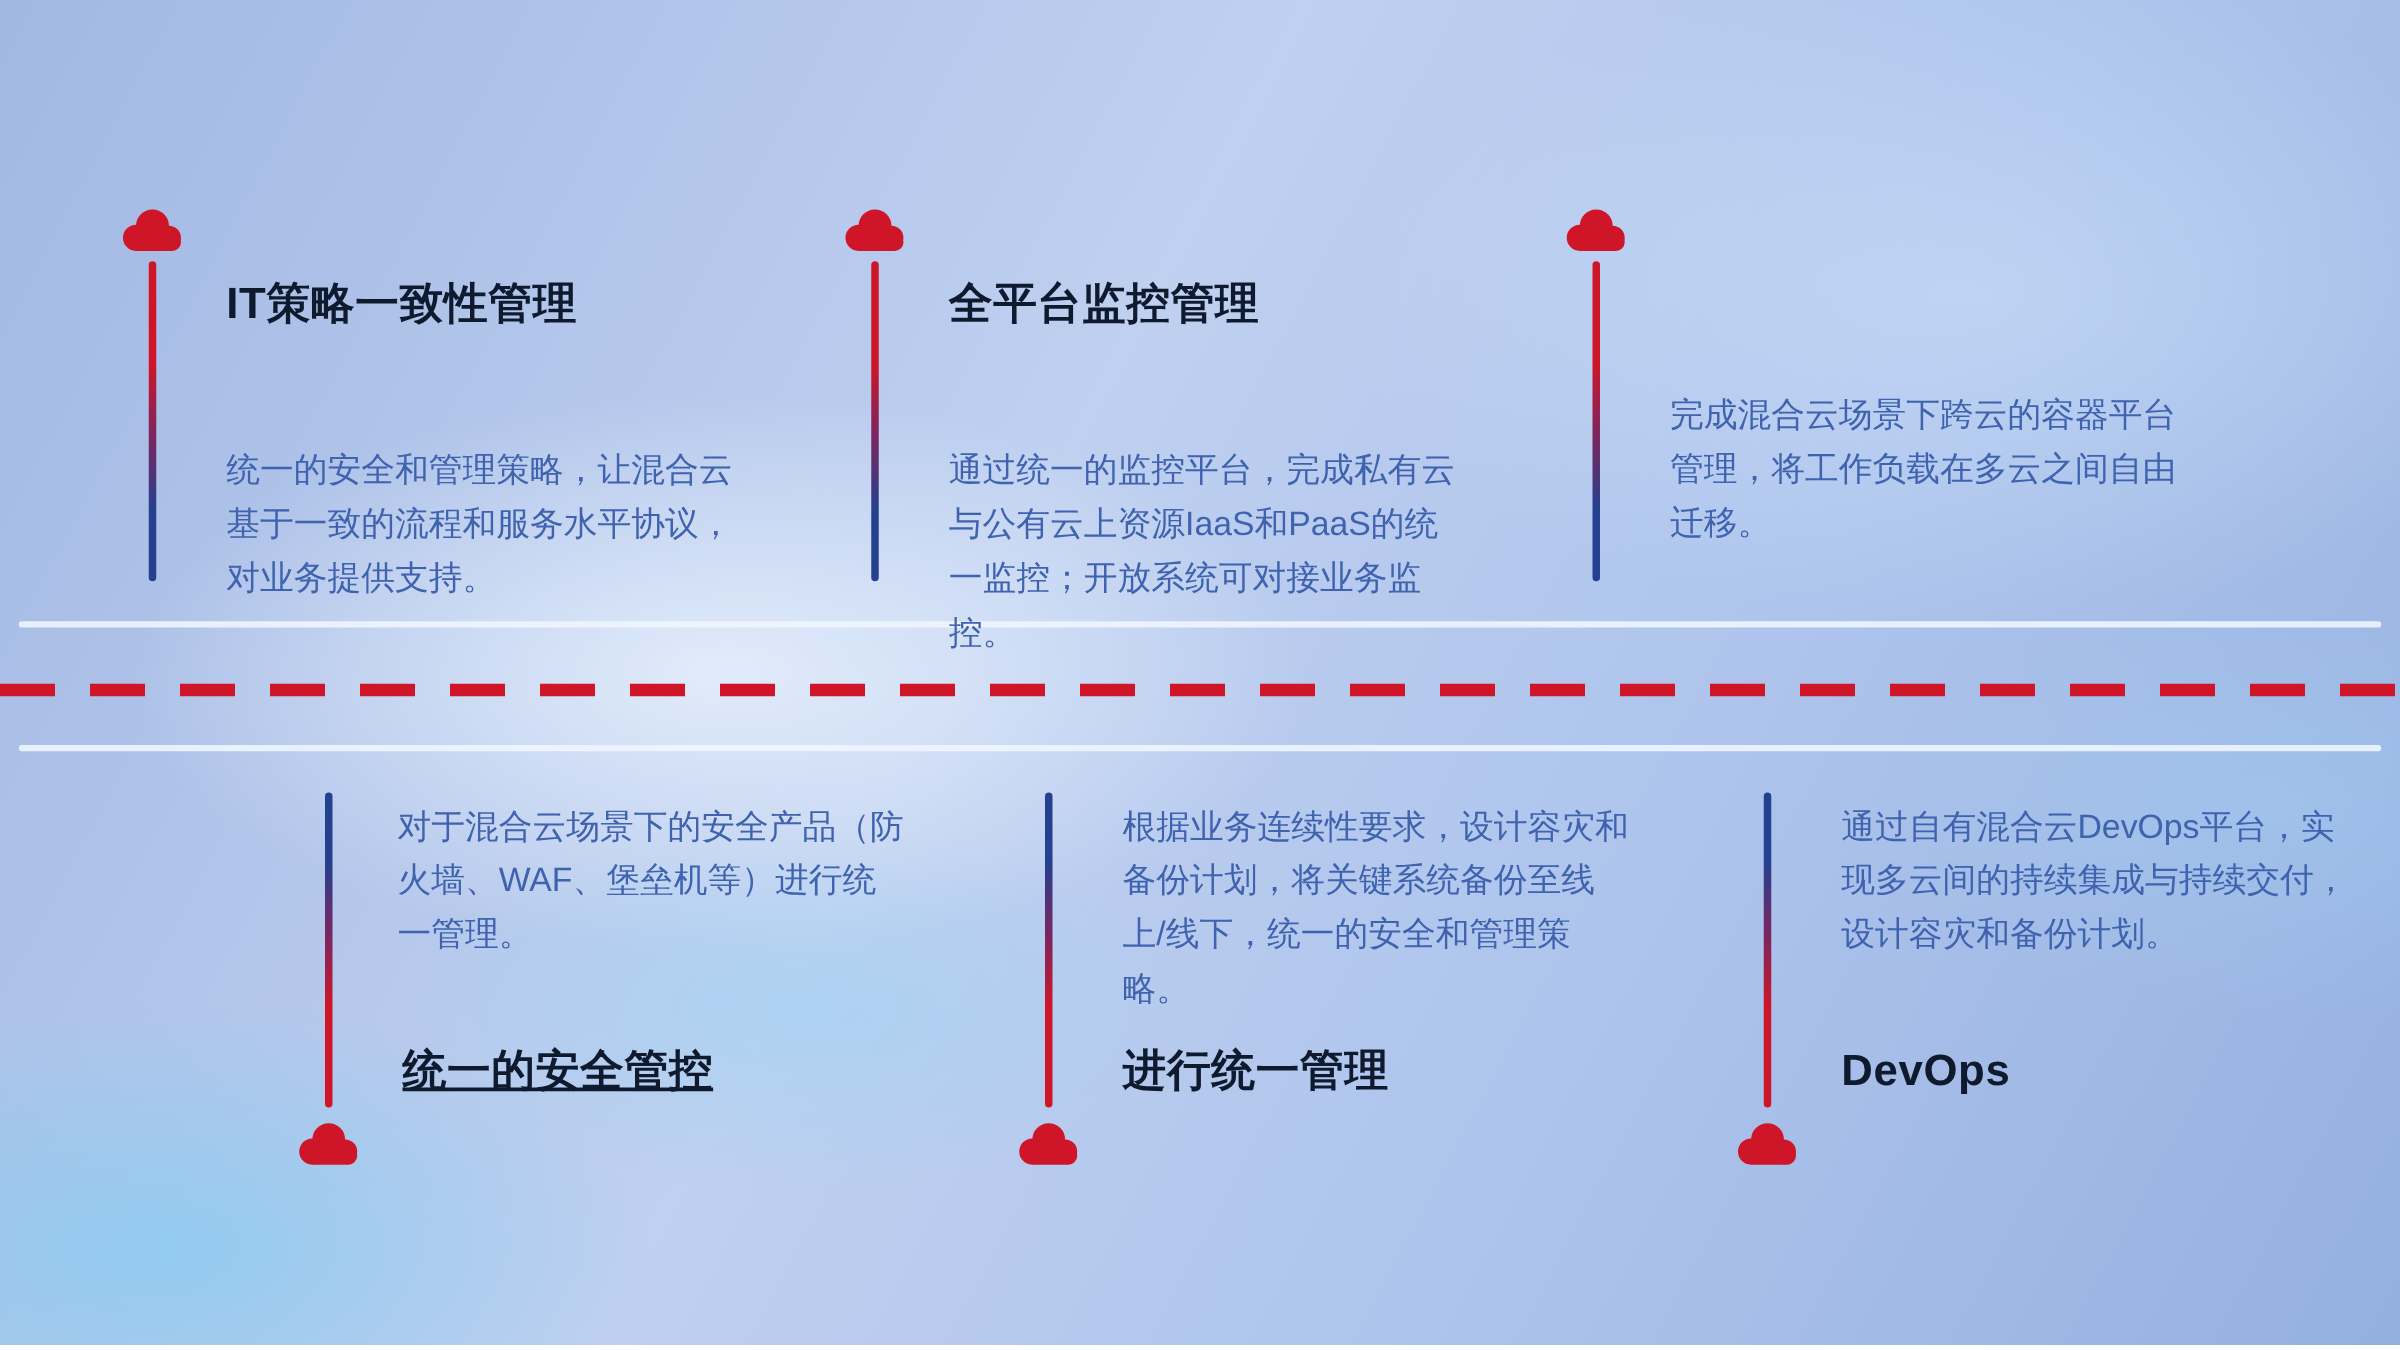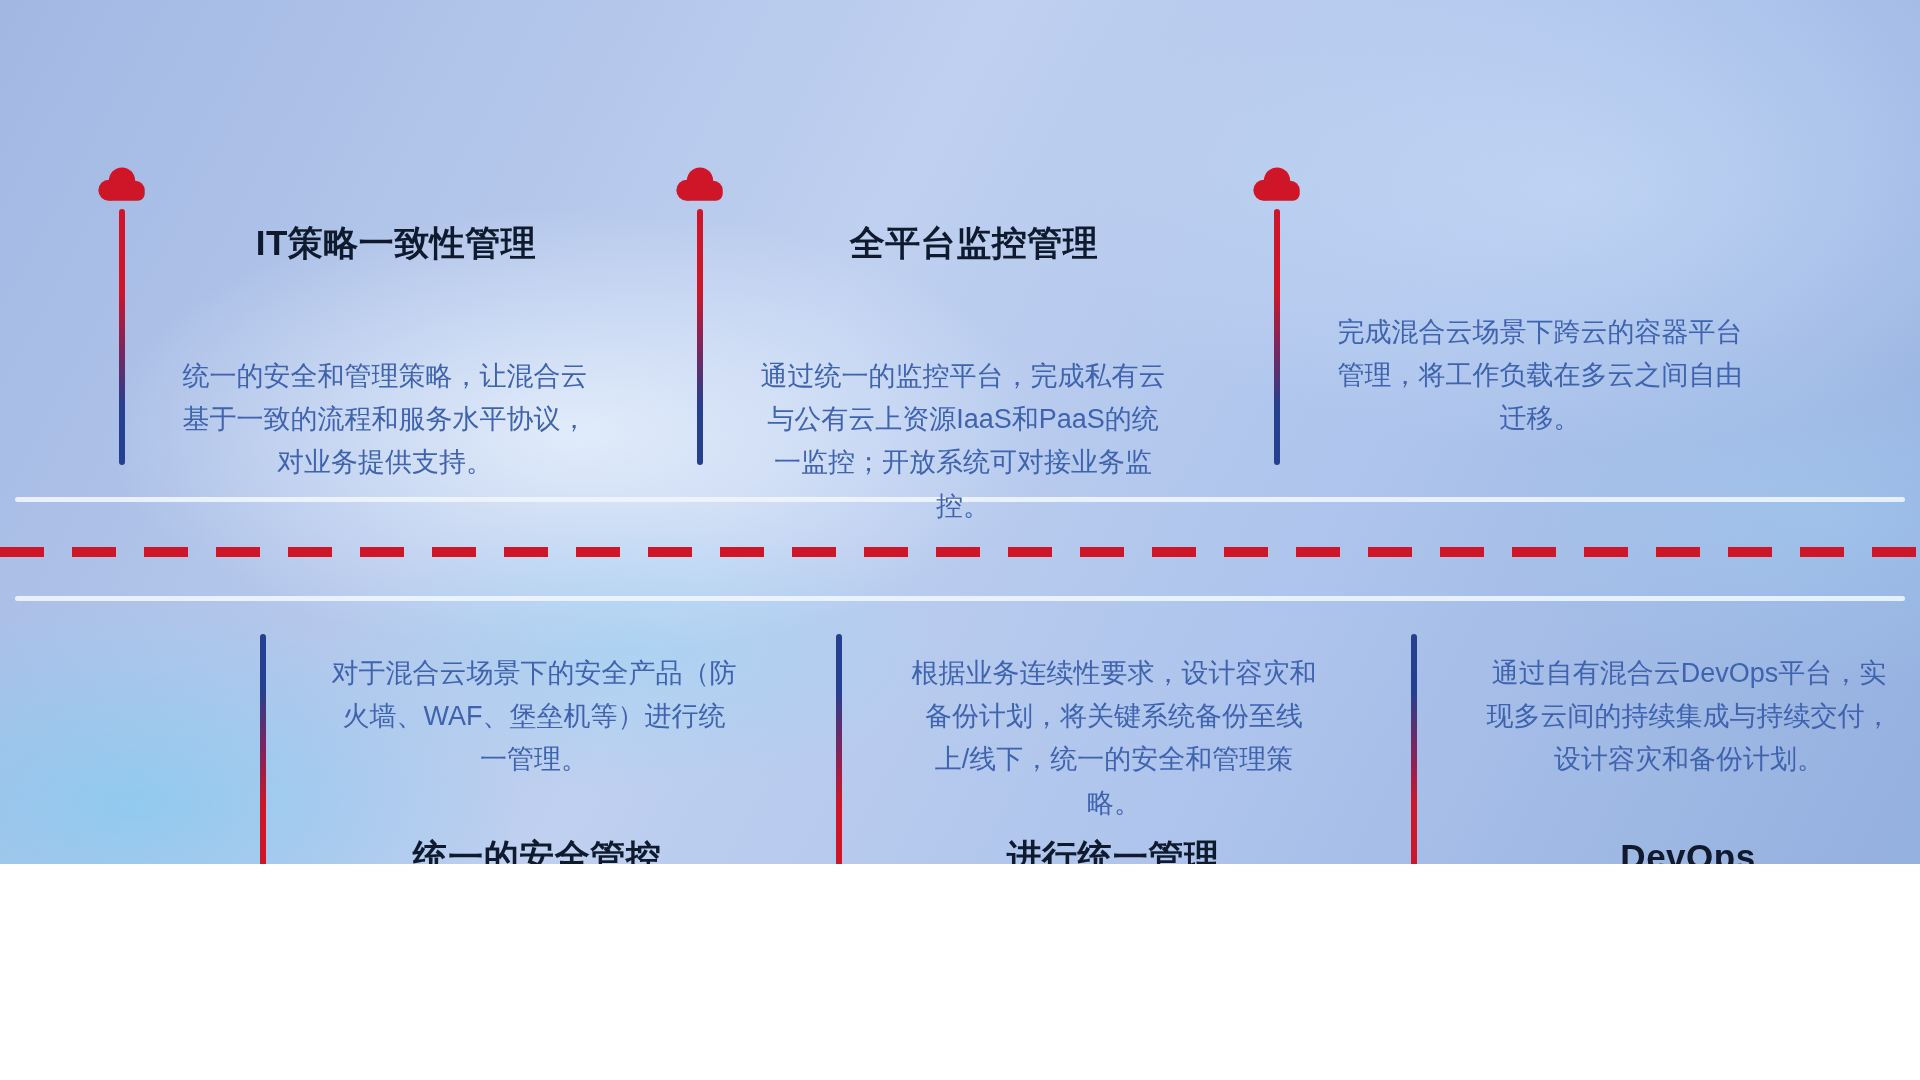--- a/index.html
+++ b/index.html
@@ -8,60 +8,59 @@
     --title-color:#0f1a2e;
     --desc-color:#3f63ae;
   }
   *{box-sizing:border-box;}
   html,body{margin:0;padding:0;}
   body{
     font-family:"Liberation Sans","DejaVu Sans",sans-serif;
     width:1920px;height:1080px;overflow:hidden;
   }
   .stage{
-    position:relative;width:1920px;height:864px;overflow:hidden;
+    position:relative;width:1920px;height:1076px;overflow:hidden;
     background:
       radial-gradient(620px 320px at 7% 93%, rgba(125,205,242,.60), transparent 62%),
       radial-gradient(520px 240px at 33% 75%, rgba(140,215,245,.35), transparent 60%),
       radial-gradient(760px 360px at 30% 50%, rgba(238,246,255,.75), transparent 62%),
       radial-gradient(820px 420px at 82% 22%, rgba(205,225,250,.55), transparent 62%),
       radial-gradient(560px 280px at 95% 60%, rgba(160,210,245,.35), transparent 60%),
       linear-gradient(118deg,#a2b8e3 0%,#bfd0f0 42%,#aec4ec 68%,#94b0df 100%);
-    text-align: center;
   }
 
   
   .item{position:absolute;width:520px;}
   .cloud{position:absolute;left:0;top:0;width:56px;height:40px;color:var(--accent-red);}
   .cloud svg{display:block;width:56px;height:40px;}
   .pole{position:absolute;left:25px;width:6px;border-radius:3px;}
   .item.top .pole{top:44px;height:256px;
     background:linear-gradient(180deg,var(--accent-red) 0%,var(--accent-red) 32%,#7a2660 55%,var(--line-blue) 78%,var(--line-blue) 100%);}
   .item.bottom .pole{top:4px;height:252px;
     background:linear-gradient(180deg,var(--line-blue) 0%,var(--line-blue) 22%,#7a2660 45%,var(--accent-red) 68%,var(--accent-red) 100%);}
   .item.bottom .cloud{top:266px;}
   .text{position:absolute;left:87px;top:56px;width:430px;}
   .title{margin:0;font-size:35px;line-height:44px;font-weight:700;
     color:var(--title-color);letter-spacing:.5px;}
   .desc{margin:90px 0 0 0;font-size:27px;line-height:1.6;color:var(--desc-color);width:408px;}
 
   
   .item.bottom .text{top:10px;}
-  .item.bottom .desc{margin:12px;}
+  .item.bottom .desc{margin:0;}
   .item.bottom .title{position:absolute;left:87px;top:205px;width:430px;}
 
   
   .pos-t1{left:94px;top:165px;}
   .pos-t2{left:672px;top:165px;}
   .pos-t3{left:1249px;top:165px;}
   .pos-b1{left:235px;top:630px;}
   .pos-b2{left:811px;top:630px;}
   .pos-b3{left:1386px;top:630px;}
   .pos-b1 .text{left:83px;}
-  .pos-b1 .title{left:83px;}
+  .pos-b1 .title{left:83px;text-decoration:underline;}
 
   
   .divider{position:absolute;left:0;top:0;width:1920px;height:1080px;pointer-events:none;}
   .solid-line{position:absolute;left:15px;width:1890px;height:5px;border-radius:3px;
     background:rgba(238,245,255,.9);}
   .solid-line.first{top:497px;}
   .solid-line.second{top:596px;}
   .dashed-line{position:absolute;left:0;top:547px;width:1920px;height:10px;
     background:repeating-linear-gradient(to right,var(--accent-red) 0 44px,transparent 44px 72px);}
 </style>

